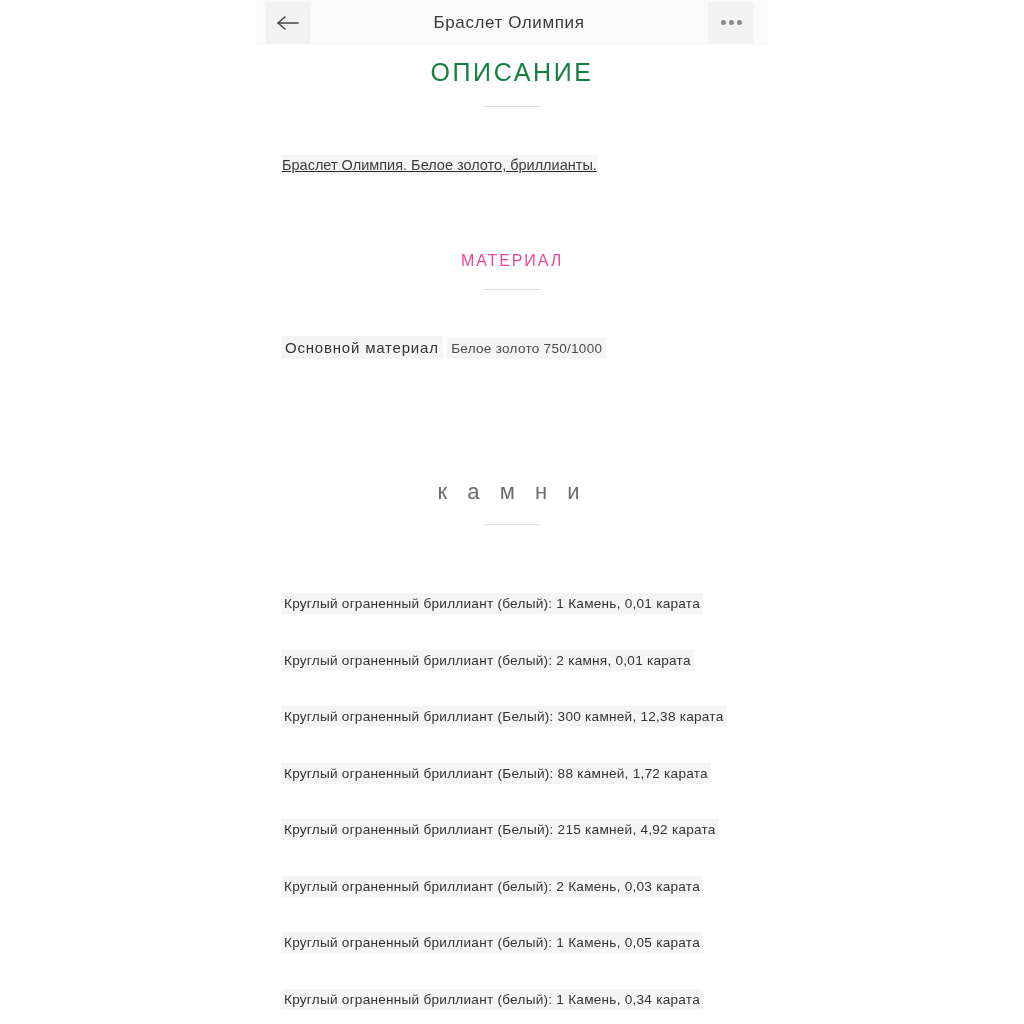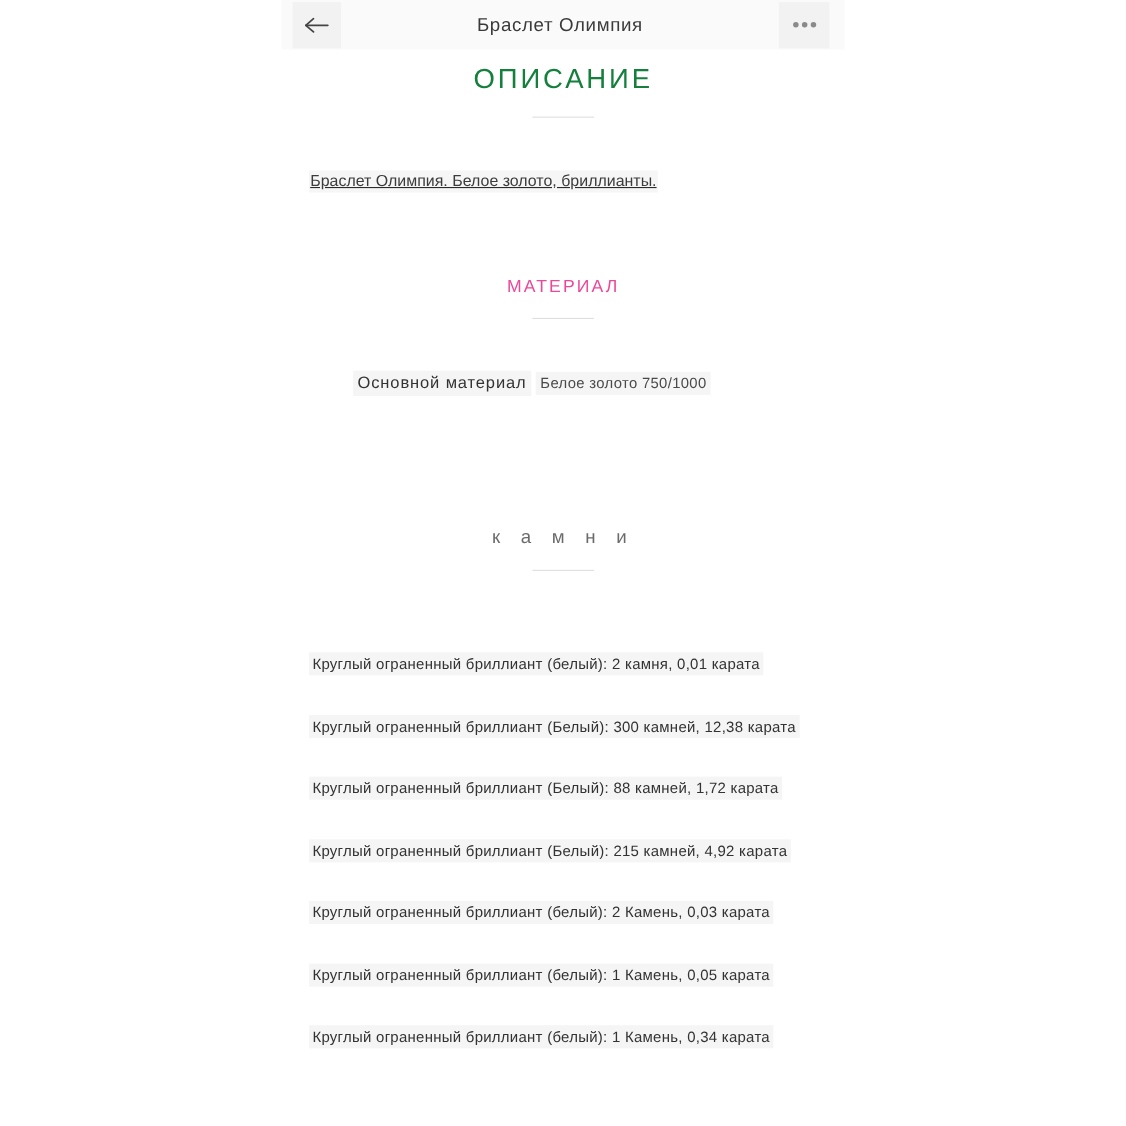--- a/index.html
+++ b/index.html
@@ -94,21 +94,21 @@
     letter-spacing: 2.6px;
     margin-top: 13px;
     color: #15803d;
   }
   .heading-material {
     font-size: 16px;
     letter-spacing: 1.9px;
     color: #ec4899;
   }
   .heading-stones {
-    font-size: 17px;
+    font-size: 22px;
     letter-spacing: 7px;
     color: #6b6b6b;
   }
   .divider {
     width: 56px;
     height: 1px;
     background: #dedede;
     margin: 19px auto 0 auto;
   }
 
@@ -133,21 +133,20 @@
   .material-heading-wrap {
     position: absolute;
     left: 0;
     top: 207px;
     width: 1024px;
   }
   .material-block {
     position: absolute;
     left: 281px;
     top: 282px;
-    margin-left: 40px;
   }
   .material-label {
     font-size: 15px;
     letter-spacing: 0.8px;
     color: #333333;
     background: #f5f5f5;
     display: inline-block;
     padding: 3px 4px;
   }
   .material-value {
@@ -227,20 +226,21 @@
         <div class="material-value">Белое золото 750/1000</div>
       </div>
     </div>
 
     <div>
       <div class="stones-heading-wrap">
         <div class="section-heading heading-stones">к а м н и</div>
         <div class="divider"></div>
       </div>
       <div class="stones-list">
+        <div class="stone-item"><span>Круглый ограненный бриллиант (белый): 1 Камень, 0,01 карата</span></div>
         <div class="stone-item"><span>Круглый ограненный бриллиант (белый): 2 камня, 0,01 карата</span></div>
         <div class="stone-item"><span>Круглый ограненный бриллиант (Белый): 300 камней, 12,38 карата</span></div>
         <div class="stone-item"><span>Круглый ограненный бриллиант (Белый): 88 камней, 1,72 карата</span></div>
         <div class="stone-item"><span>Круглый ограненный бриллиант (Белый): 215 камней, 4,92 карата</span></div>
         <div class="stone-item"><span>Круглый ограненный бриллиант (белый): 2 Камень, 0,03 карата</span></div>
         <div class="stone-item"><span>Круглый ограненный бриллиант (белый): 1 Камень, 0,05 карата</span></div>
         <div class="stone-item"><span>Круглый ограненный бриллиант (белый): 1 Камень, 0,34 карата</span></div>
       </div>
     </div>
 

